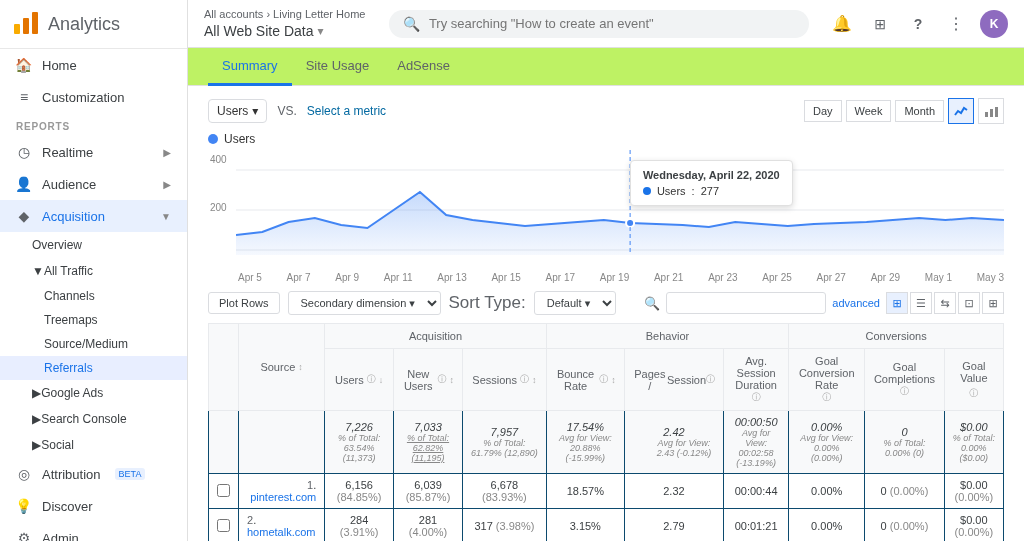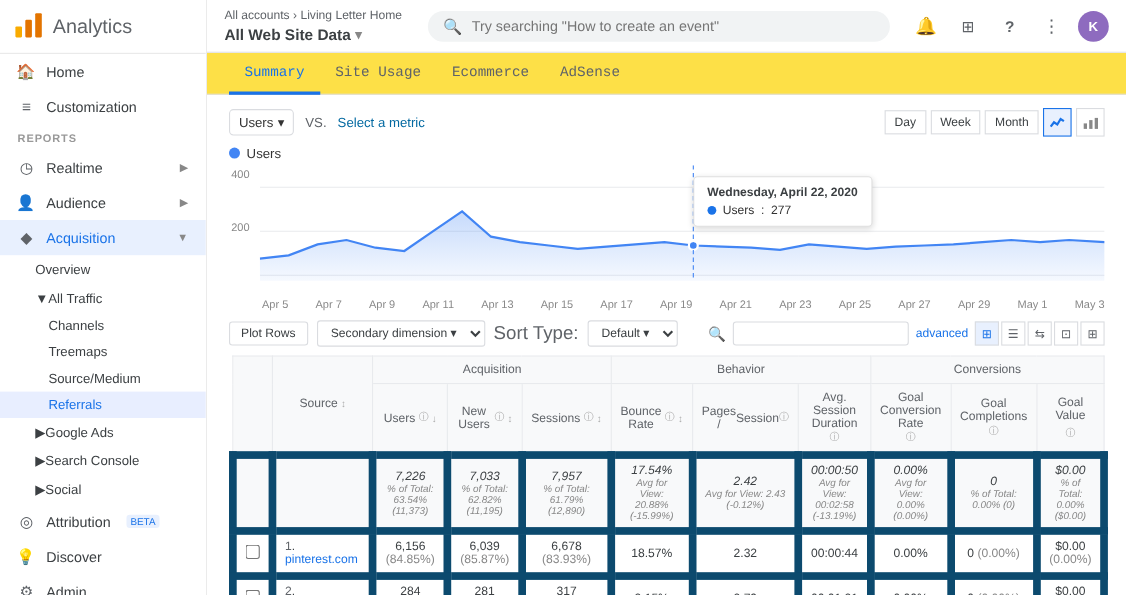--- a/index.html
+++ b/index.html
@@ -88,21 +88,21 @@
       display: flex;
       align-items: center;
       padding: 6px 16px;
       border-bottom: 1px solid #e0e0e0;
       background: #fff;
       gap: 12px;
       min-height: 48px;
     }
     .topbar-account {
       font-size: 14px;
-      font-weight: 700;
+      font-weight: 400;
       color: #3c4043;
       display: flex;
       align-items: center;
       gap: 4px;
     }
     .topbar-search {
       flex: 1;
       max-width: 420px;
       margin-left: 12px;
       display: flex;
@@ -157,22 +157,21 @@
       overflow-x: hidden;
       padding: 0;
     }
 
     
     .tabs {
       display: flex;
       gap: 0;
       border-bottom: 1px solid #e0e0e0;
       padding: 0 20px;
-      background: #fde047;
-      font-family: Liberation Mono, monospace;
+      background: #bef264;
     }
     .tab {
       padding: 10px 14px;
       font-size: 13px;
       color: #5f6368;
       cursor: pointer;
       border-bottom: 3px solid transparent;
       margin-bottom: -1px;
     }
     .tab.active { color: #1a73e8; border-bottom-color: #1a73e8; font-weight: 500; }
@@ -366,21 +365,21 @@
       background: #f8f9fa;
       padding: 6px 8px;
       text-align: center;
       font-weight: 500;
       color: #5f6368;
       border: 1px solid #e8eaed;
       font-size: 11px;
     }
     .data-table td {
       padding: 5px 8px;
-      border: 7px solid #0c4a6e;
+      border: 1px solid #0c4a6e;
       text-align: center;
       color: #3c4043;
       font-size: 11px;
     }
     .col-group-header {
       background: #f8f9fa;
       text-align: center;
       font-weight: 600;
       color: #5f6368;
       padding: 4px 8px;
@@ -541,23 +540,20 @@
   </div>
 
   <div class="content">
 
     <div class="tabs">
       <div class="tab active">
         <span>Summary</span>
       </div>
       <div class="tab">
         <span>Site Usage</span>
-      </div>
-      <div class="tab">
-        <span>Ecommerce</span>
       </div>
       <div class="tab">
         <span>AdSense</span>
       </div>
     </div>
 
     <div class="chart-section">
       <div class="chart-controls">
         <div class="metric-dropdown">
           <span>Users</span>
@@ -755,33 +751,33 @@
 
           <tr class="total-row">
             <td></td>
             <td style="text-align:left;"></td>
             <td>
               <div>7,226</div>
               <div style="font-size:9px;color:#888;">% of Total: 63.54% (11,373)</div>
             </td>
             <td>
               <div>7,033</div>
-              <div style="font-size:9px;color:#888;">% of Total: 62.82% (11,195)</div>
+              <div style="font-size:9px;color:#888;text-decoration:underline;">% of Total: 62.82% (11,195)</div>
             </td>
             <td>
               <div>7,957</div>
               <div style="font-size:9px;color:#888;">% of Total: 61.79% (12,890)</div>
             </td>
             <td>
               <div>17.54%</div>
               <div style="font-size:9px;color:#888;">Avg for View: 20.88% (-15.99%)</div>
             </td>
             <td>
               <div>2.42</div>
-              <div style="font-size:9px;color:#888;">Avg for View: 2.43 (-0.12%)</div>
+              <div style="font-size:9px;color:#888;margin-left:20px;">Avg for View: 2.43 (-0.12%)</div>
             </td>
             <td>
               <div>00:00:50</div>
               <div style="font-size:9px;color:#888;">Avg for View: 00:02:58 (-13.19%)</div>
             </td>
             <td>
               <div>0.00%</div>
               <div style="font-size:9px;color:#888;">Avg for View: 0.00% (0.00%)</div>
             </td>
             <td>
@@ -789,21 +785,21 @@
               <div style="font-size:9px;color:#888;">% of Total: 0.00% (0)</div>
             </td>
             <td>
               <div>$0.00</div>
               <div style="font-size:9px;color:#888;">% of Total: 0.00% ($0.00)</div>
             </td>
           </tr>
 
           <tr>
             <td class="checkbox-cell"><input type="checkbox" style=""></td>
-            <td style="text-align:left;">
+            <td style="text-align:right;">
               <span class="rank-cell">1</span>.
               <a class="source-link">pinterest.com</a>
             </td>
             <td>
               <span>6,156</span>
               <span style="color:#888;">(84.85%)</span>
             </td>
             <td>
               <span>6,039</span>
               <span style="color:#888;">(85.87%)</span>

